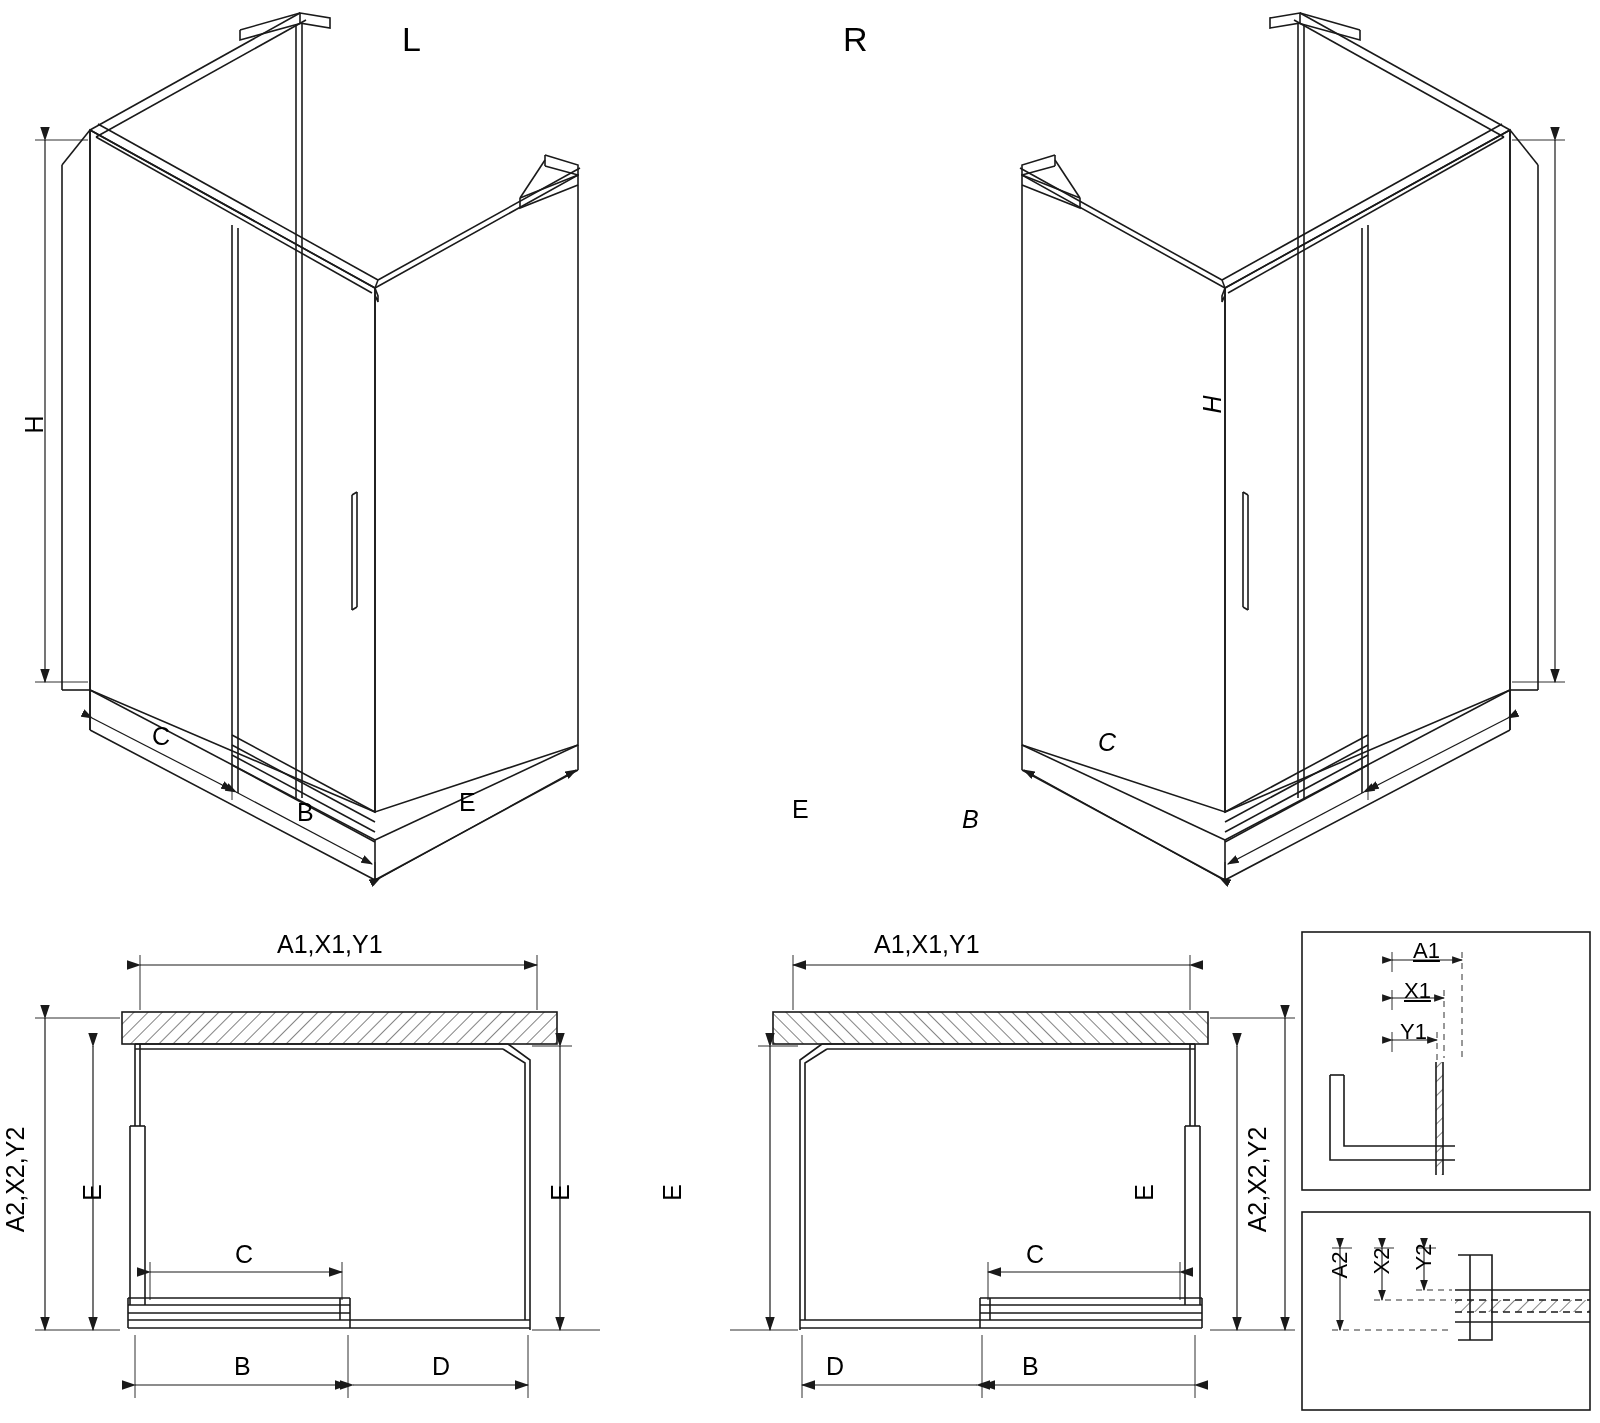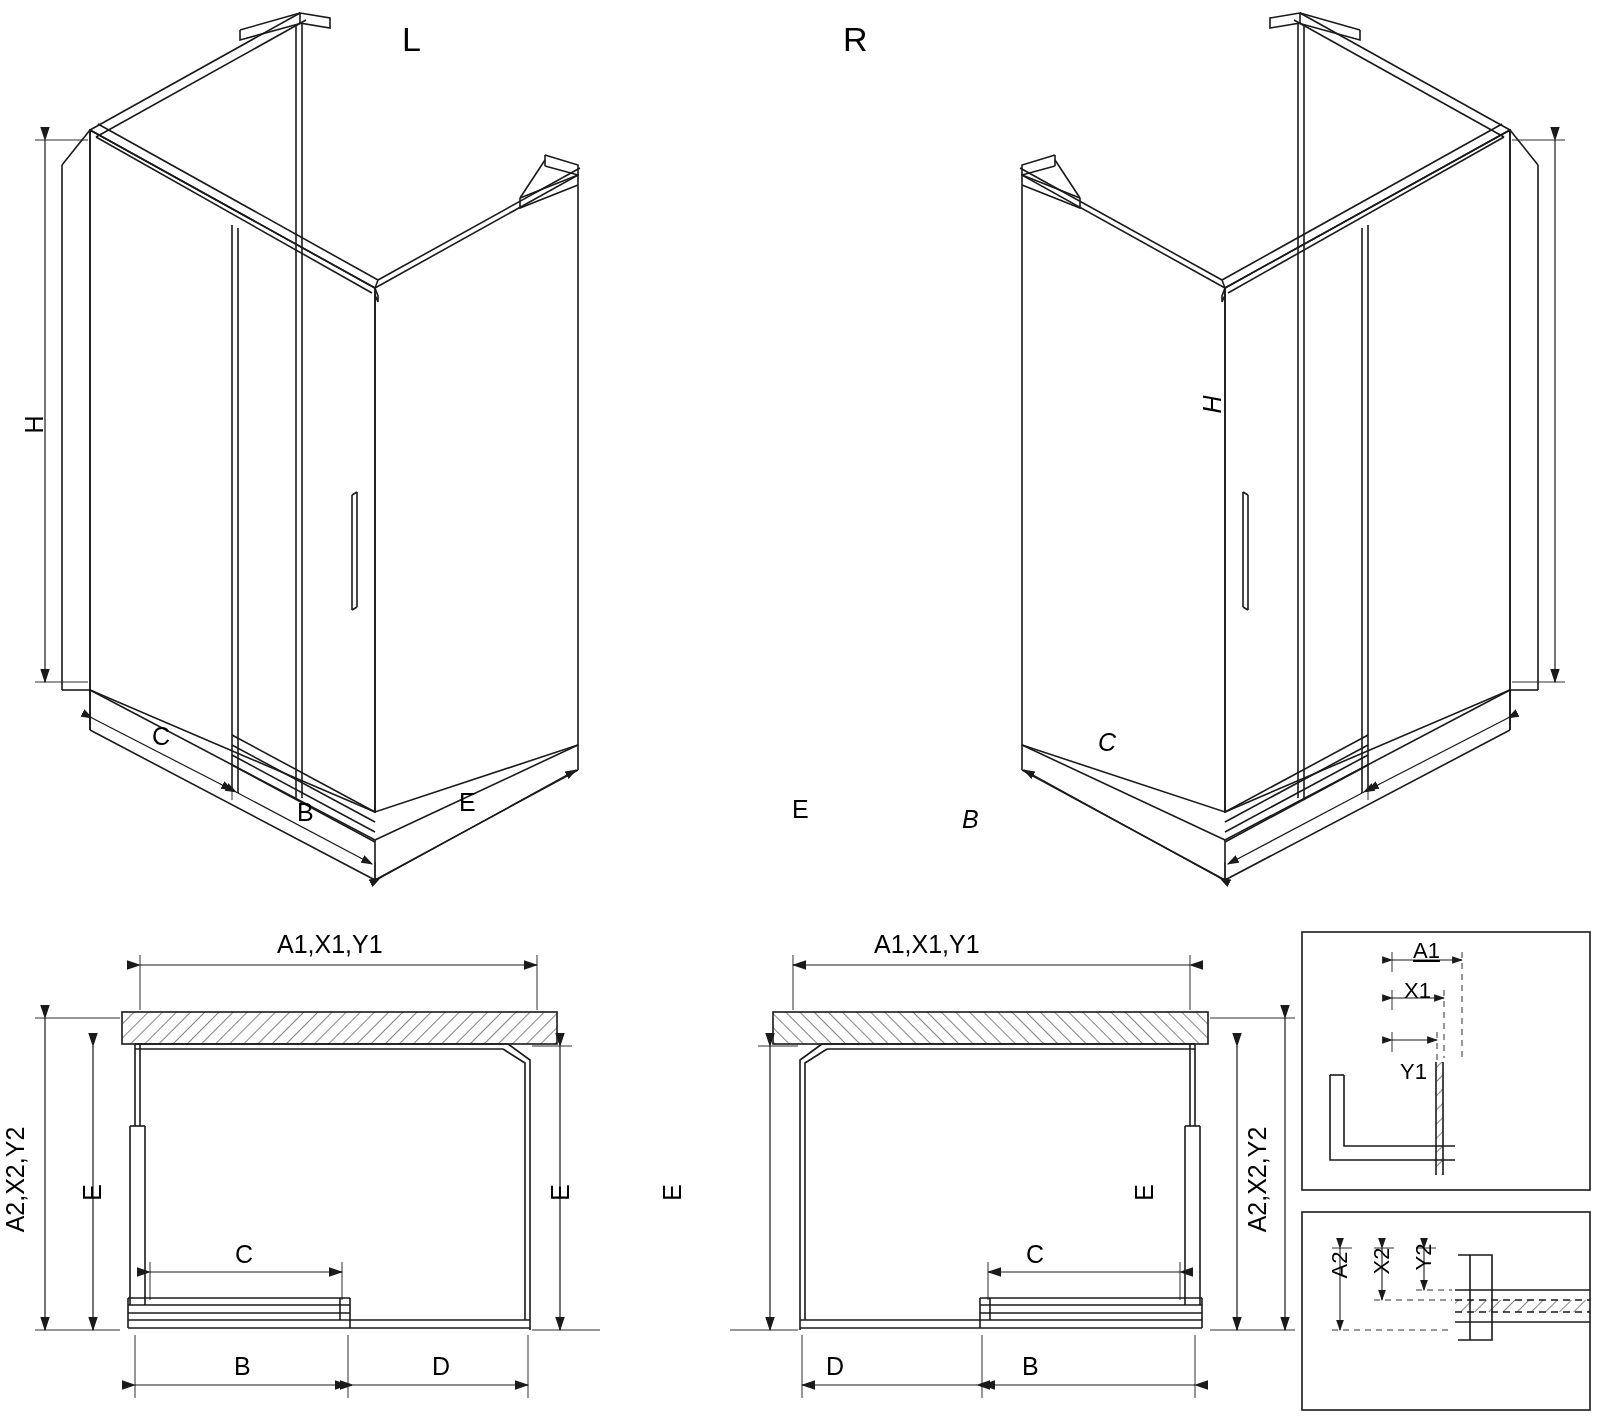--- a/index.html
+++ b/index.html
@@ -325,20 +325,20 @@
 
 <div class="lbl dim" style="left:874px;top:930px;">A1,X1,Y1</div>
 <div class="lbl dim rot90" style="left:1192px;top:1165px;width:130px;text-align:center;">A2,X2,Y2</div>
 <div class="lbl dim rot90" style="left:648px;top:1178px;width:48px;text-align:center;">E</div>
 <div class="lbl dim rot90" style="left:1120px;top:1178px;width:48px;text-align:center;">E</div>
 <div class="lbl dim" style="left:1026px;top:1240px;">C</div>
 <div class="lbl dim" style="left:1022px;top:1352px;">B</div>
 <div class="lbl dim" style="left:826px;top:1352px;">D</div>
 
 <div class="lbl dims" style="left:1413px;top:938px;text-decoration:underline;">A1</div>
-<div class="lbl dims" style="left:1404px;top:978px;">X1</div>
-<div class="lbl dims" style="left:1400px;top:1019px;margin-top:40px;">Y1</div>
+<div class="lbl dims" style="left:1404px;top:978px;text-decoration:underline;">X1</div>
+<div class="lbl dims" style="left:1400px;top:1019px;">Y1</div>
 
 <div class="lbl dims rot90" style="left:1310px;top:1252px;width:60px;text-align:center;">A2</div>
 <div class="lbl dims rot90" style="left:1352px;top:1248px;width:60px;text-align:center;">X2</div>
 <div class="lbl dims rot90" style="left:1394px;top:1244px;width:60px;text-align:center;">Y2</div>
 
 </div>
 
 </body></html>

